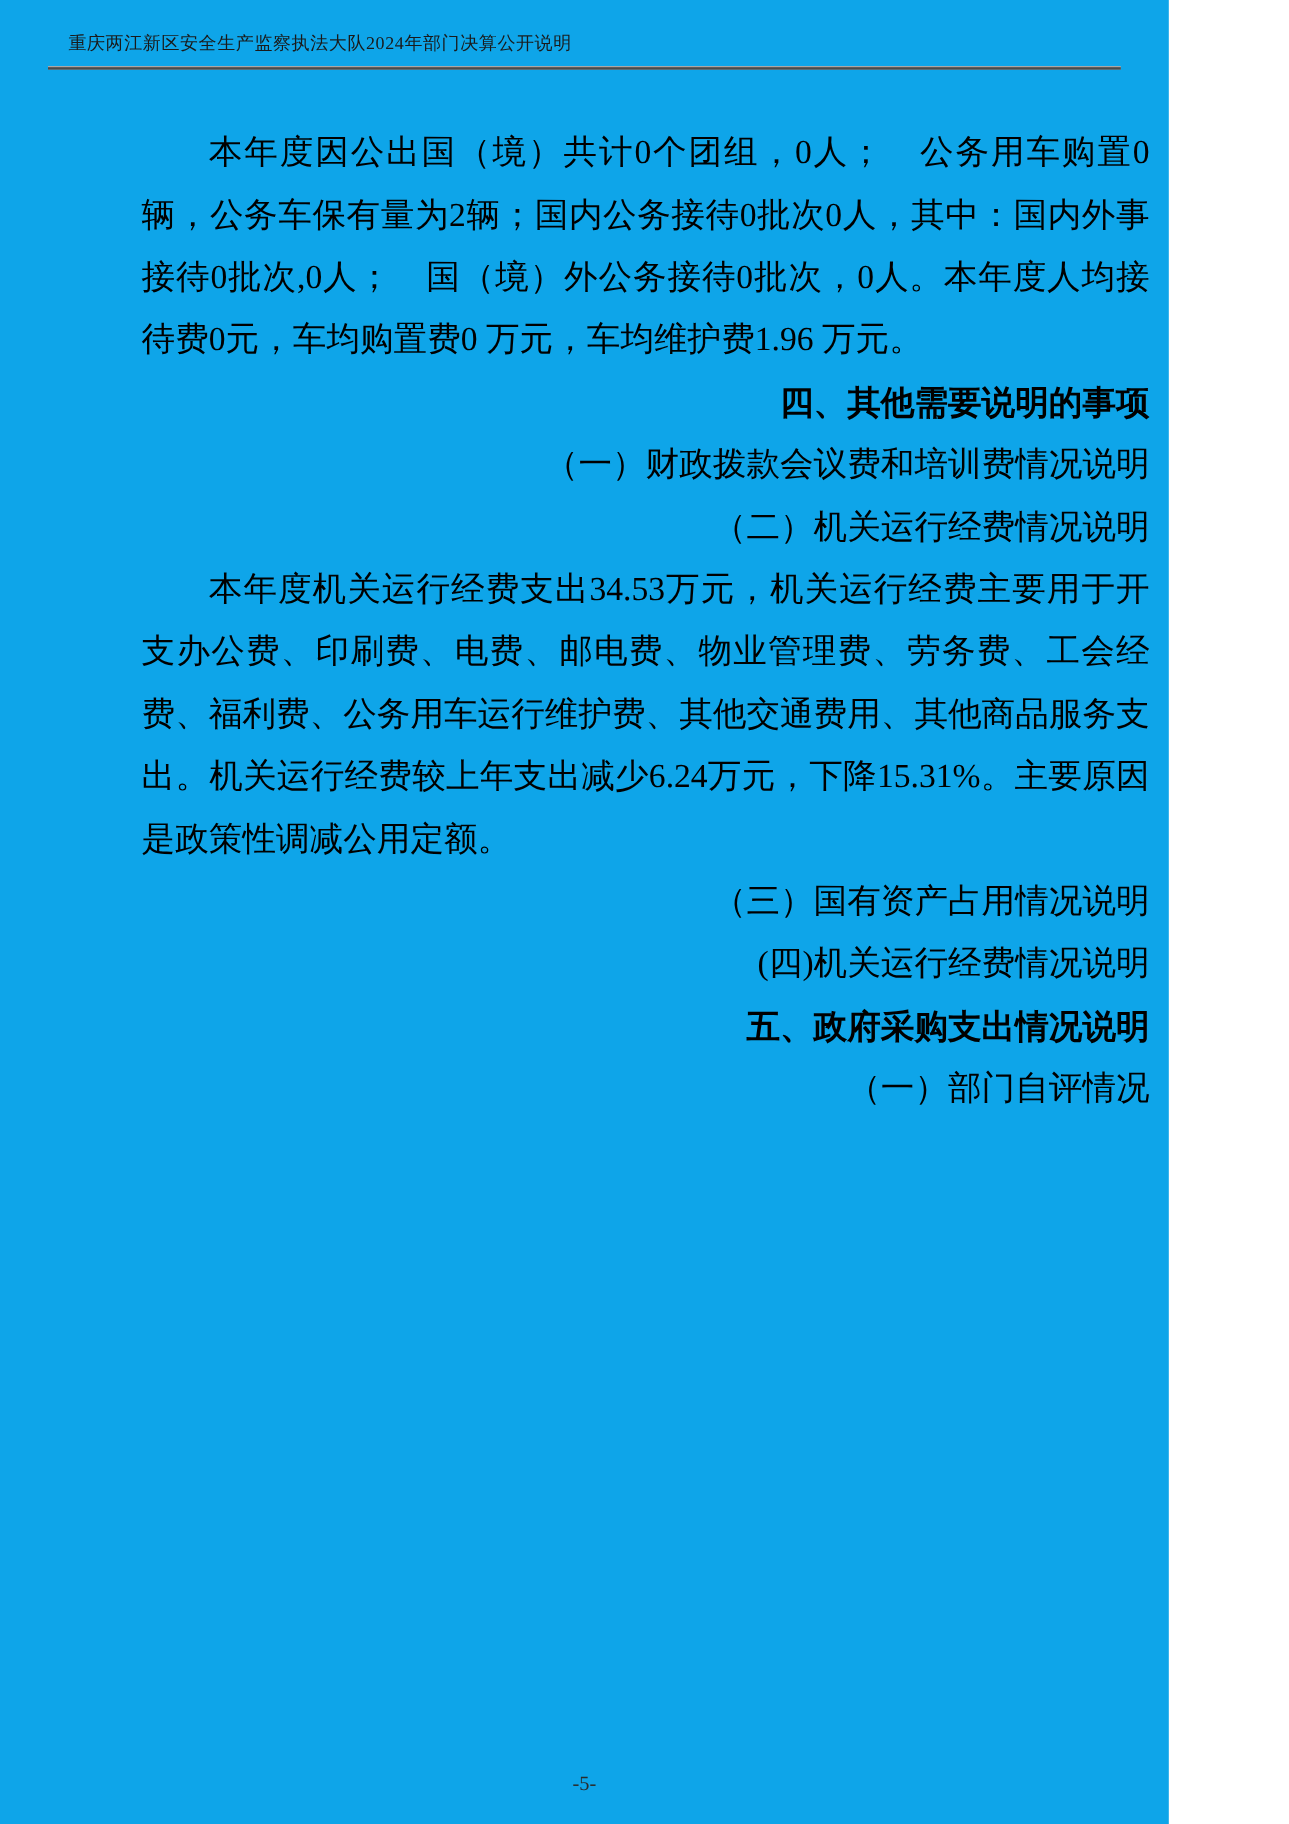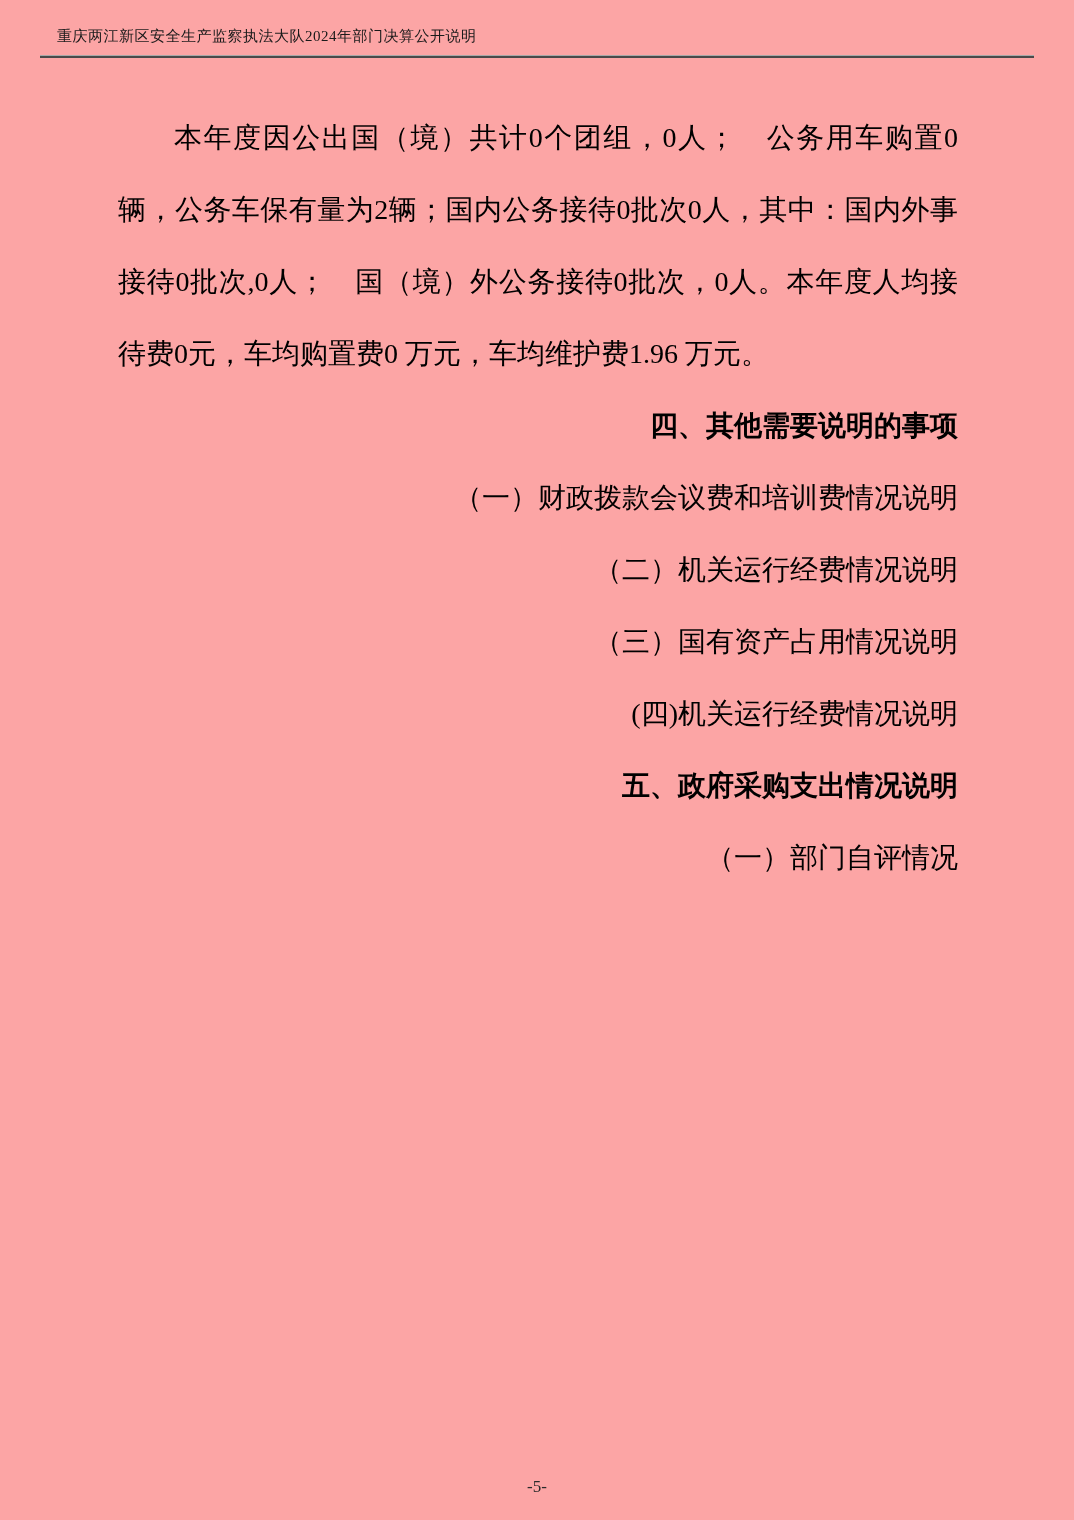--- a/index.html
+++ b/index.html
@@ -2,23 +2,23 @@
 <html><head>
 <meta charset="utf-8">
 <style>
   html, body {
     margin: 0;
     padding: 0;
     background: #ffffff;
   }
   .page {
     position: relative;
-    width: 1074px;
+    width: 974px;
     height: 1520px;
-    background: #fca5a5;
+    background: #0ea5e9;
     color: #000000;
     font-family: "Liberation Serif", serif;
     overflow: hidden;
   }
   .header-title {
     position: absolute;
     left: 57px;
     top: 27px;
     font-size: 15px;
     letter-spacing: 0.5px;
@@ -33,21 +33,21 @@
     height: 1px;
     background: #a8a8a8;
     border-bottom: 2px solid #4a4a4a;
   }
   .content {
     position: absolute;
     left: 118px;
     top: 102px;
     width: 840px;
     font-size: 28px;
-    line-height: 72px;
+    line-height: 52px;
     text-align: justify;
     text-justify: inter-ideograph;
   }
   .content p {
     margin: 0;
     padding: 0;
     text-indent: 2em;
   }
   .content p.heading1 {
     font-family: "Liberation Sans", sans-serif;
@@ -74,20 +74,21 @@
   <div>
     <div class="header-title">重庆两江新区安全生产监察执法大队2024年部门决算公开说明</div>
     <div class="header-rule"></div>
   </div>
 
   <div class="content" id="content">
       <p class="body">本年度因公出国（境）共计0个团组，0人；　公务用车购置0辆，公务车保有量为2辆；国内公务接待0批次0人，其中：国内外事接待0批次,0人；　国（境）外公务接待0批次，0人。本年度人均接待费0元，车均购置费0 万元，车均维护费1.96 万元。</p>
       <p class="heading1">四、其他需要说明的事项</p>
       <p class="heading2">（一）财政拨款会议费和培训费情况说明</p>
       <p class="heading2">（二）机关运行经费情况说明</p>
+      <p class="body">本年度机关运行经费支出34.53万元，机关运行经费主要用于开支办公费、印刷费、电费、邮电费、物业管理费、劳务费、工会经费、福利费、公务用车运行维护费、其他交通费用、其他商品服务支出。机关运行经费较上年支出减少6.24万元，下降15.31%。主要原因是政策性调减公用定额。</p>
       <p class="heading2">（三）国有资产占用情况说明</p>
       <p class="heading2">(四)机关运行经费情况说明</p>
       <p class="heading1">五、政府采购支出情况说明</p>
       <p class="heading2">（一）部门自评情况</p>
     </div>
 
   <div class="footer">
     <span>-5-</span>
   </div>
 </div>

